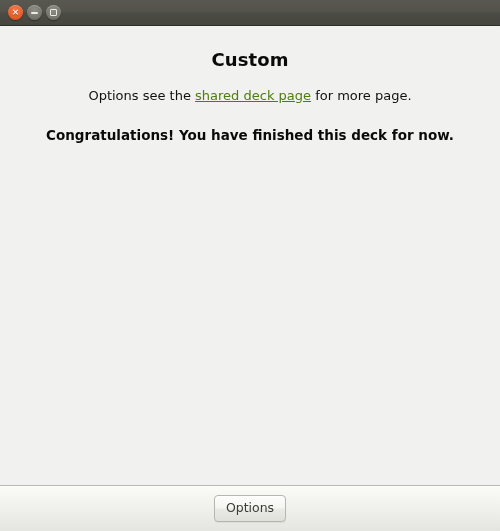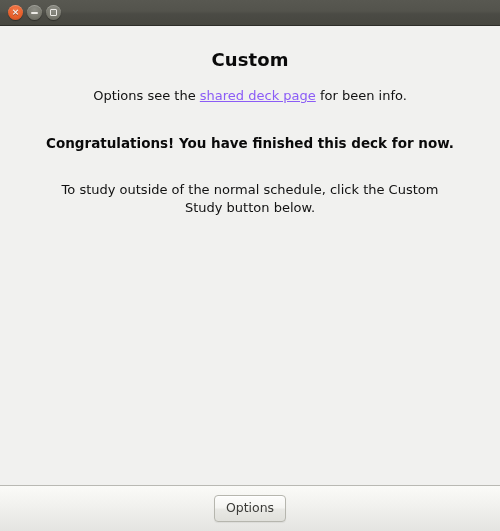--- a/index.html
+++ b/index.html
@@ -152,26 +152,26 @@
     font-family: "DejaVu Sans", "Liberation Sans", sans-serif;
   }
   .shared-line {
     margin: 0;
     padding-top: 18px;
     font-size: 13px;
     color: #111;
     font-family: "DejaVu Sans", "Liberation Sans", sans-serif;
   }
   .shared-line a {
-    color: #8b5cf6;
+    color: #4d7c0f;
     text-decoration: underline;
     cursor: pointer;
   }
   .congrats {
-    margin: 12px;
+    margin: 4px;
     padding-top: 20px;
     font-size: 13.5px;
     font-weight: bold;
     color: #0a0a0a;
     font-family: "DejaVu Sans", "Liberation Sans", sans-serif;
   }
   .body-para {
     margin: 0 auto;
     padding-top: 22px;
     max-width: 420px;
@@ -226,25 +226,24 @@
       <div class="wbtn max">
         <span class="glyph"></span>
       </div>
     </div>
   </div>
 
 
   <div class="content">
     <h1 class="deck-title">Custom</h1>
 
-    <p class="shared-line"><span>Options see the </span><a href="#">shared deck page</a><span> for been info.</span></p>
+    <p class="shared-line"><span>Options see the </span><a href="#">shared deck page</a><span> for more page.</span></p>
 
     <p class="congrats">Congratulations! You have finished this deck for now.</p>
 
 
-    <p class="body-para second">To study outside of the normal schedule, click the Custom Study button below.</p>
   </div>
 
   <div class="bottombar">
     <button class="btn">Options</button>
   </div>
 
 </div>
 
 </body></html>

